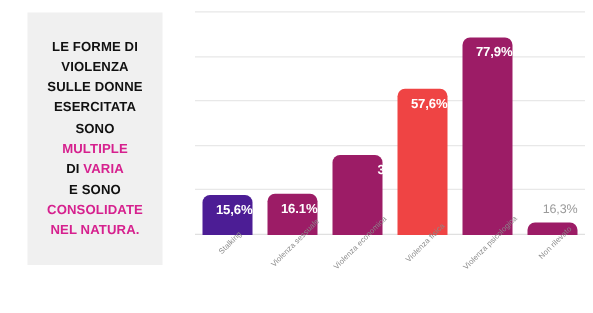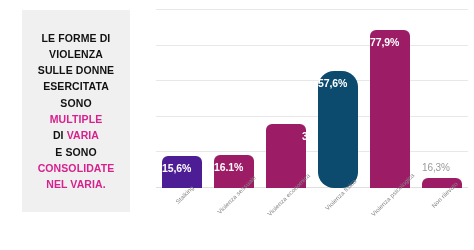--- a/index.html
+++ b/index.html
@@ -101,21 +101,21 @@
     background: #9c1c66;
     border-radius: 6px 6px 0 0;
     position: relative;
     box-sizing: border-box;
   }
   .bar-value {
     position: absolute;
     left: 0;
     right: 0;
     top: 6px;
-    text-align: left;
+    text-align: right;
     color: #ffffff;
     font-size: 10.5px;
     font-weight: bold;
     letter-spacing: -0.1px;
   }
   .bar-value.outside {
     color: #9a9a9a;
     font-weight: normal;
     top: -16px;
     font-size: 10px;
@@ -156,21 +156,21 @@
     <div class="quote-text" id="quote-text">
         <div>LE FORME DI</div>
         <div>VIOLENZA</div>
         <div>SULLE DONNE</div>
         <div>ESERCITATA</div>
         <div>SONO</div>
         <div><span class="accent">MULTIPLE</span></div>
         <div><span>DI </span><span class="accent">VARIA</span></div>
         <div>E SONO</div>
         <div><span class="accent">CONSOLIDATE</span></div>
-        <div><span class="accent">NEL VARIA.</span></div>
+        <div><span class="accent">NEL NATURA.</span></div>
       </div>
   </div>
 
   <div class="chart">
 
     <div class="plot">
       <div class="gridlines" id="gridlines">
           <div class="gridline" style="bottom: 100%; background: rgb(232, 232, 232);"></div>
           <div class="gridline" style="bottom: 80%; background: rgb(232, 232, 232);"></div>
           <div class="gridline" style="bottom: 60%; background: rgb(232, 232, 232);"></div>
@@ -188,21 +188,21 @@
             <div class="bar" style="height: 18.4%; background: rgb(156, 28, 102);">
               <div class="bar-value" style="color: rgb(255, 255, 255);">16.1%</div>
             </div>
           </div>
           <div class="bar-slot">
             <div class="bar" style="height: 36.1143%; background: rgb(156, 28, 102);">
               <div class="bar-value" style="color: rgb(255, 255, 255); margin-left: 36px;">31,6%</div>
             </div>
           </div>
           <div class="bar-slot">
-            <div class="bar" style="height: 65.8286%; background: #0c4a6e; border-radius: 16px;">
+            <div class="bar" style="height: 65.8286%; background: #ef4444;">
               <div class="bar-value" style="color: rgb(255, 255, 255);">57,6%</div>
             </div>
           </div>
           <div class="bar-slot">
             <div class="bar" style="height: 89.0286%; background: rgb(156, 28, 102);">
               <div class="bar-value" style="color: rgb(255, 255, 255);">77,9%</div>
             </div>
           </div>
           <div class="bar-slot">
             <div class="bar" style="height: 5.48571%; background: rgb(156, 28, 102);">

